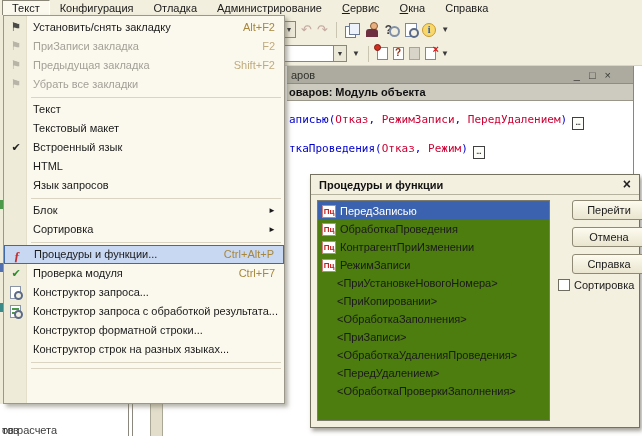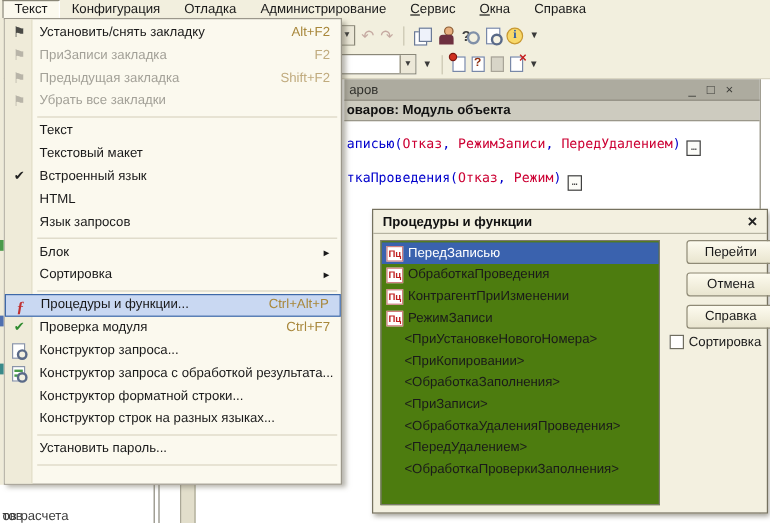--- a/index.html
+++ b/index.html
@@ -191,21 +191,20 @@
         <div class="menu-item"><span>Блок</span><span class="sub">►</span></div>
         <div class="menu-item"><span>Сортировка</span><span class="sub">►</span></div>
         <div class="menu-sep"></div>
         <div class="menu-item hl"><span class="mi-ic ic-func">ƒ</span><span>Процедуры и функции...</span><span class="sc">Ctrl+Alt+P</span></div>
         <div class="menu-item"><span class="mi-ic ic-modcheck">✔</span><span>Проверка модуля</span><span class="sc">Ctrl+F7</span></div>
         <div class="menu-item"><span class="mi-ic ic-query"></span><span>Конструктор запроса...</span></div>
         <div class="menu-item"><span class="mi-ic ic-query res"></span><span>Конструктор запроса с обработкой результата...</span></div>
         <div class="menu-item"><span>Конструктор форматной строки...</span></div>
         <div class="menu-item"><span>Конструктор строк на разных языках...</span></div>
         <div class="menu-sep"></div>
-        <div class="menu-item"><span>Установить пароль...</span></div>
         <div class="menu-sep"></div>
       </div>
   </div>
 
   <div class="dialog">
     <div class="dlg-titlebar">
       <span class="dlg-title">Процедуры и функции</span>
       <span class="dlg-close">×</span>
     </div>
     <div class="dlg-list" id="dlg-list">

